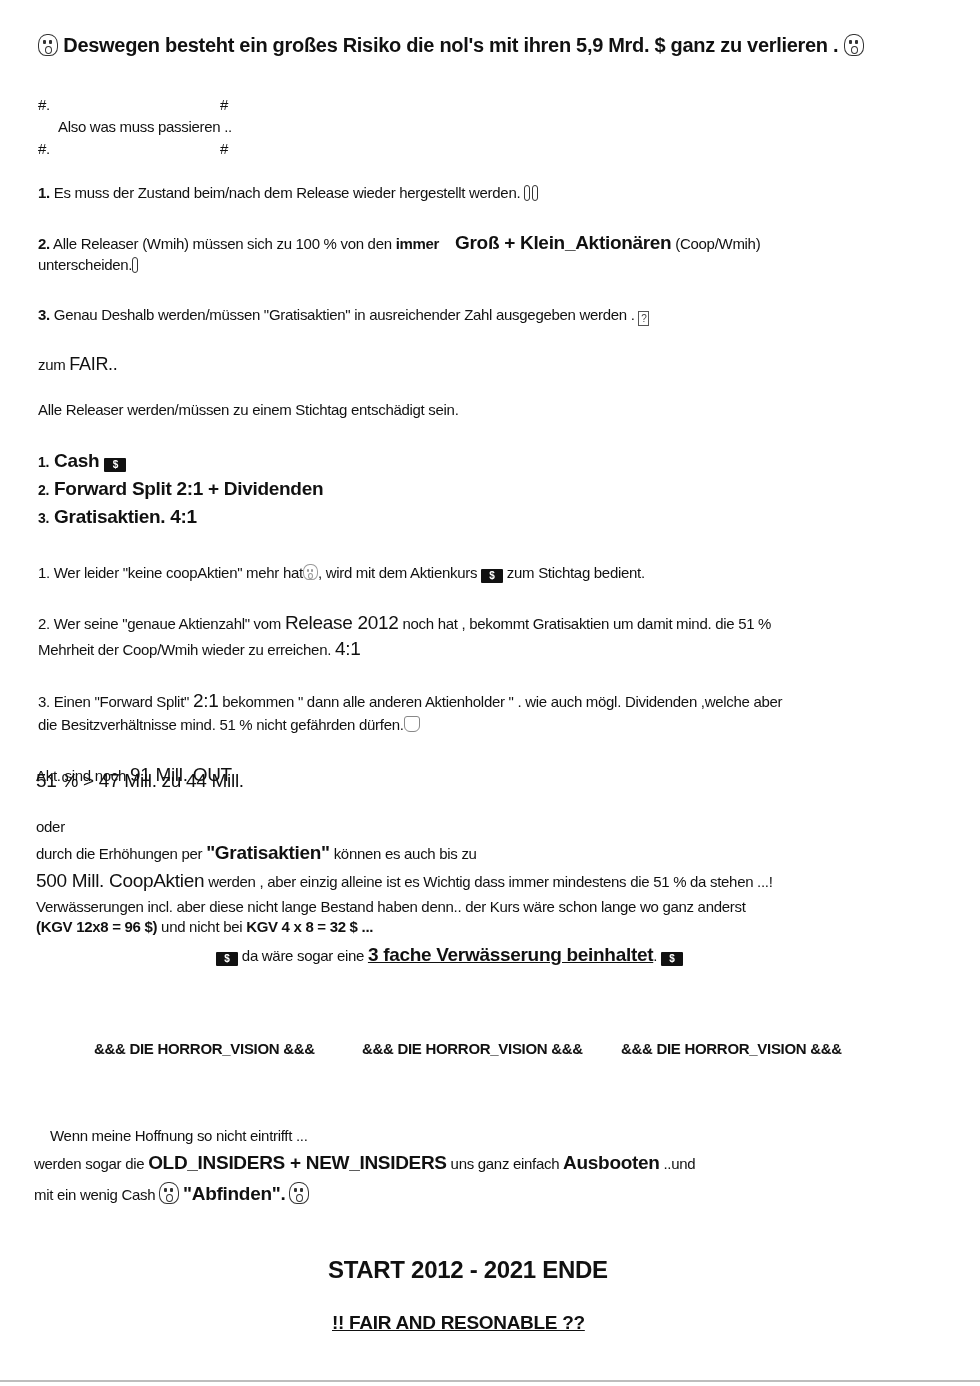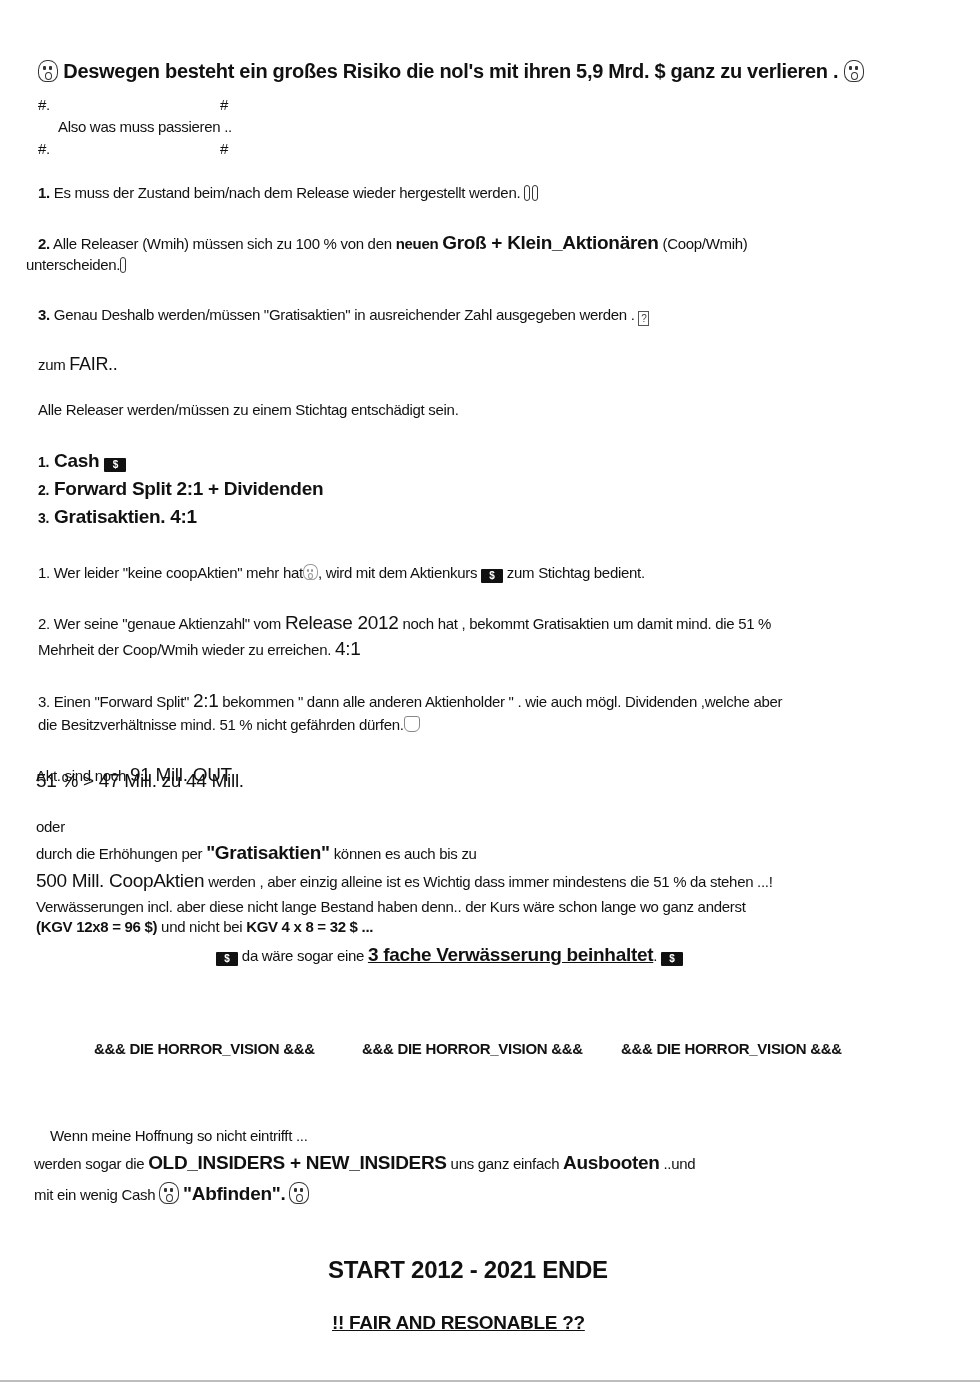--- a/index.html
+++ b/index.html
@@ -3,21 +3,21 @@
   <meta charset="utf-8">
   <style>
     html, body { margin: 0; padding: 0; background: #ffffff; }
     body {
       width: 980px; height: 1386px; position: relative; overflow: hidden;
       font-family: "Liberation Sans", sans-serif; color: #111; font-size: 15px;
     }
     .ln { position: absolute; white-space: nowrap; letter-spacing: -0.3px; }
     .b { font-weight: bold; }
     .u { text-decoration: underline; }
-    .big { font-size: 19px; }
+    .big { font-size: 19px; margin-left: 12px; }
     .icon-face {
       display: inline-block; width: 20px; height: 22px; border: 1.5px solid #333;
       border-radius: 45% 45% 40% 40%; vertical-align: -4px; position: relative; box-sizing: border-box;
     }
     .icon-face::before { content: ""; position: absolute; left: 4px; top: 5px; width: 3px; height: 4px; background:#333; box-shadow: 6px 0 0 #333; border-radius: 1px; }
     .icon-face::after { content: ""; position: absolute; left: 6px; top: 11px; width: 5px; height: 6px; border: 1.5px solid #333; border-radius: 50%; }
     .icon-face.sm { width: 15px; height: 16px; border-color:#999; vertical-align: -2px; }
     .icon-face.sm::before { left: 3px; top: 4px; width: 2px; height: 3px; background:#999; box-shadow: 4px 0 0 #999; }
     .icon-face.sm::after { left: 4px; top: 8px; width: 3px; height: 4px; border-color:#999; }
     .icon-money {
@@ -31,44 +31,44 @@
     .icon-q {
       display: inline-block; width: 11px; height: 15px; border: 1px solid #555; font-size: 10px;
       line-height: 13px; text-align: center; color: #444; vertical-align: -2px; box-sizing: border-box;
     }
     .icon-hand { display:inline-block; width: 14px; height: 14px; border:1px solid #888; border-radius: 3px 3px 6px 6px; vertical-align:-2px; }
     .bottom-line { position: absolute; left: 0; top: 1380px; width: 980px; height: 2px; background: #bdbdbd; }
   </style>
 </head>
 <body>
 
-<div class="ln b" style="left:38px;top:60px;font-size:20px;">
+<div class="ln b" style="left:38px;top:34px;font-size:20px;">
   <span class="icon-face"></span>
   <span>Deswegen besteht ein großes Risiko die nol's mit ihren 5,9 Mrd. $ ganz zu verlieren .</span>
   <span class="icon-face"></span>
 </div>
 
 <div class="ln" style="left:38px;top:96px;">#.</div>
 <div class="ln" style="left:220px;top:96px;">#</div>
 <div class="ln" style="left:38px;top:118px;margin-left:20px;">Also was muss passieren ..</div>
 <div class="ln" style="left:38px;top:140px;">#.</div>
 <div class="ln" style="left:220px;top:140px;">#</div>
 
 <div class="ln" style="left:38px;top:184px;">
   <span class="b">1.</span>
   <span>Es muss der Zustand beim/nach dem  Release wieder hergestellt werden.</span>
   <span class="icon-excl"></span><span class="icon-excl"></span>
 </div>
 
 <div class="ln" style="left:38px;top:232px;">
   <span class="b">2.</span>
-  <span>Alle Releaser (Wmih) müssen sich zu 100 % von den </span><span class="b">neuen</span>
+  <span>Alle Releaser (Wmih) müssen sich zu 100 % von den </span><span class="b">immer</span>
   <span class="b big">Groß + Klein_Aktionären</span><span> (Coop/Wmih)</span>
 </div>
-<div class="ln" style="left:26px;top:256px;">
+<div class="ln" style="left:38px;top:256px;">
   <span>unterscheiden.</span><span class="icon-excl"></span>
 </div>
 
 <div class="ln" style="left:38px;top:306px;">
   <span class="b">3.</span>
   <span>Genau Deshalb werden/müssen "Gratisaktien" in ausreichender Zahl ausgegeben werden .</span>
   <span class="icon-q">?</span>
 </div>
 
 <div class="ln" style="left:38px;top:354px;">

